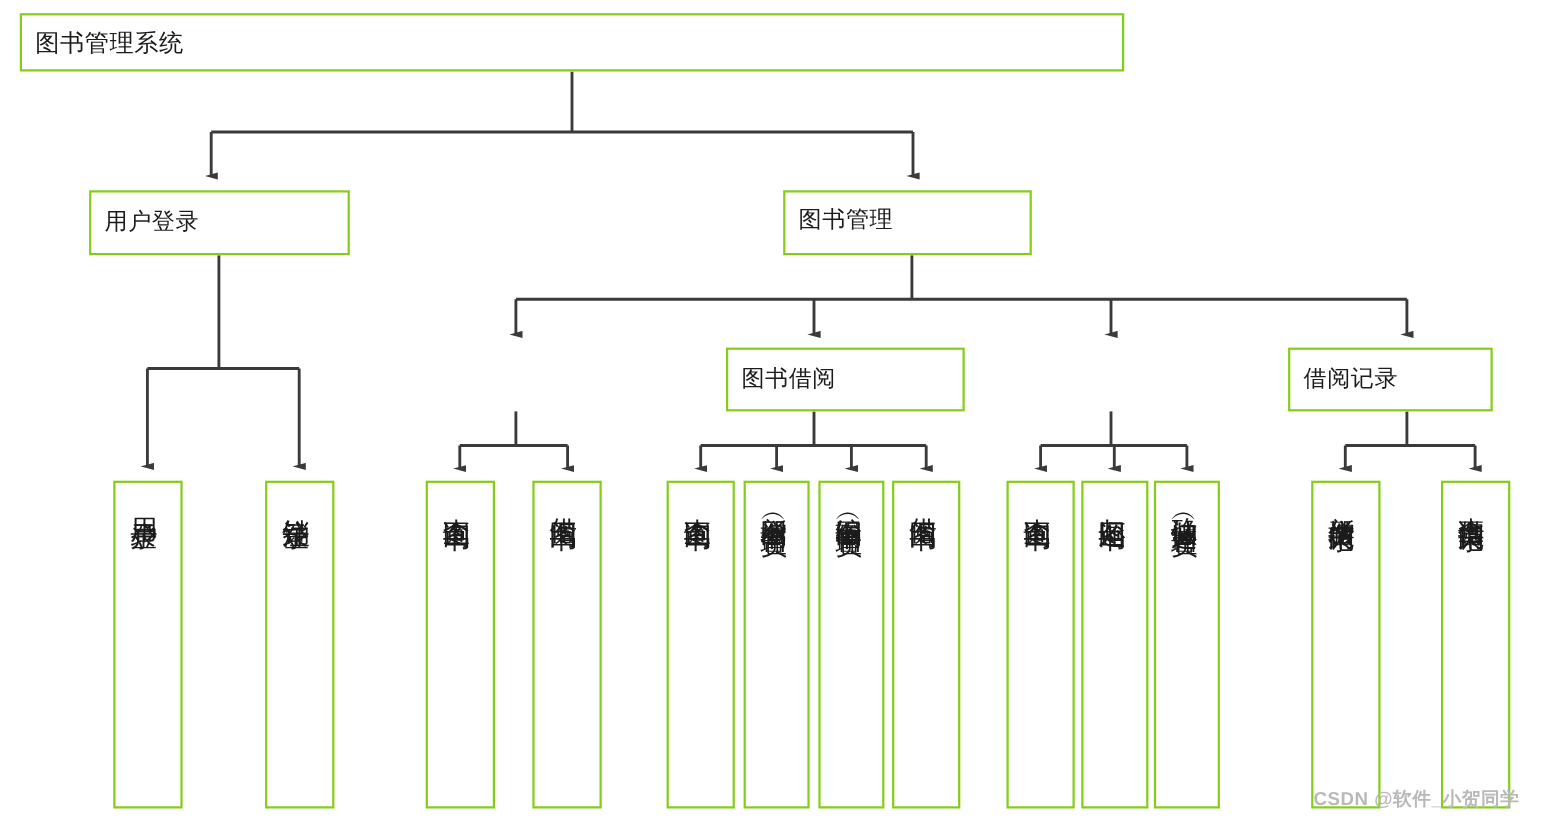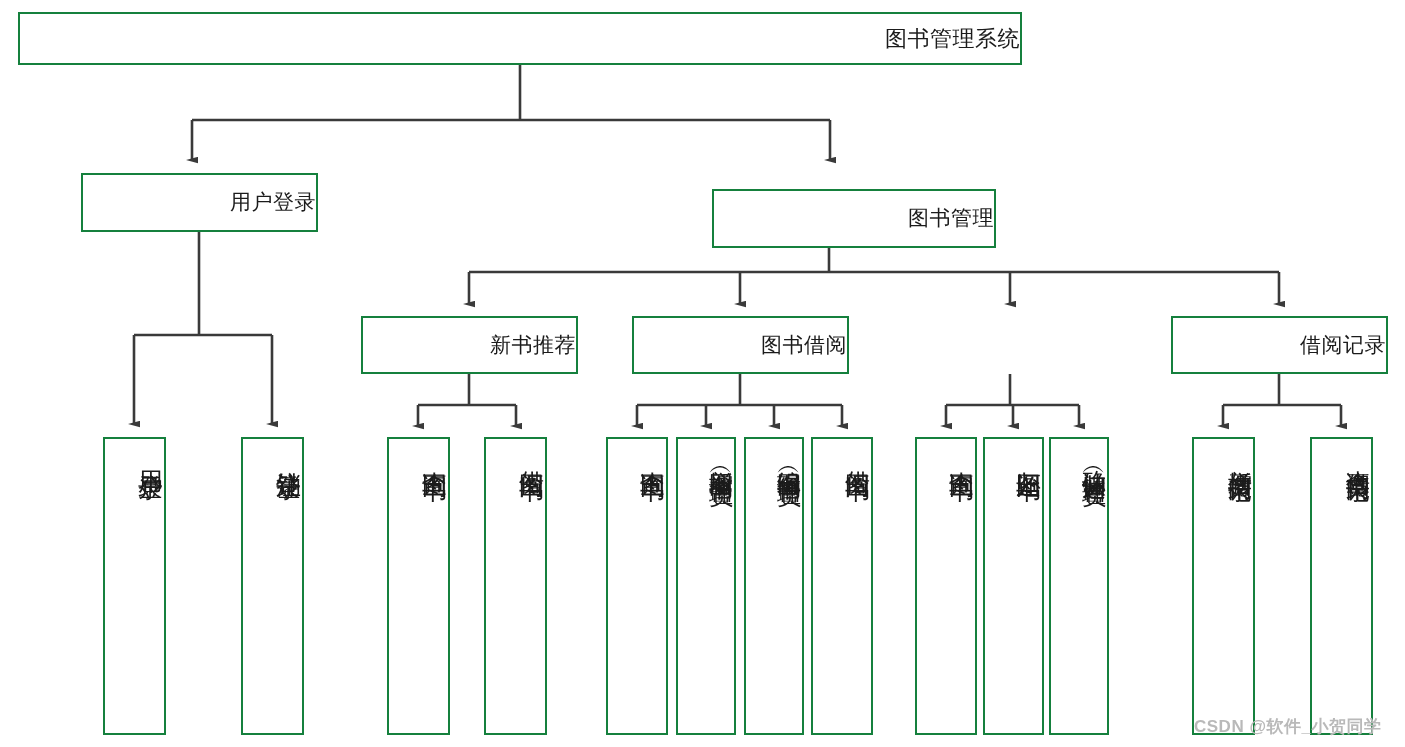--- a/index.html
+++ b/index.html
@@ -21,25 +21,25 @@
     position: absolute;
     left: 0;
     top: 0;
     width: 1405px;
     height: 747px;
     pointer-events: none;
   }
   .node {
     position: absolute;
     box-sizing: border-box;
-    border: 2px solid #15803d;
+    border: 2px solid #84cc16;
     background: #ffffff;
     display: flex;
     align-items: center;
-    justify-content: flex-end;
+    justify-content: flex-start;
     color: #1b1b1b;
     padding-left: 12px;
   }
   .node .label {
     display: block;
     text-align: center;
     line-height: 1.18;
   }
   .node.horiz .label {
     font-size: 21px;
@@ -128,31 +128,28 @@
     </g>
   </svg>
 
   <div class="node horiz root" style="left:18px; top:12px; width:1004px; height:53px;">
     <span class="label">图书管理系统</span>
   </div>
 
   <div class="node horiz" style="left:81px; top:173px; width:237px; height:59px;">
     <span class="label">用户登录</span>
   </div>
-  <div class="node horiz" style="left:712px; top:189px; width:284px; height:59px;">
+  <div class="node horiz" style="left:712px; top:173px; width:226px; height:59px;font-family:Liberation Mono, monospace;">
     <span class="label">图书管理</span>
   </div>
 
-  <div class="node horiz" style="left:361px; top:316px; width:217px; height:58px;">
-    <span class="label">新书推荐</span>
-  </div>
-  <div class="node horiz" style="left:632px; top:316px; width:217px; height:58px;">
+  <div class="node horiz" style="left:660px; top:316px; width:217px; height:58px;">
     <span class="label">图书借阅</span>
   </div>
-  <div class="node horiz" style="left:1171px; top:316px; width:217px; height:58px;">
+  <div class="node horiz" style="left:1171px; top:316px; width:186px; height:58px;">
     <span class="label">借阅记录</span>
   </div>
 
   <div class="node vert" style="left:103px; top:437px; width:63px; height:298px;">
     <span class="label">用户登录</span>
   </div>
   <div class="node vert" style="left:241px; top:437px; width:63px; height:298px;">
     <span class="label">注销登录</span>
   </div>
 

